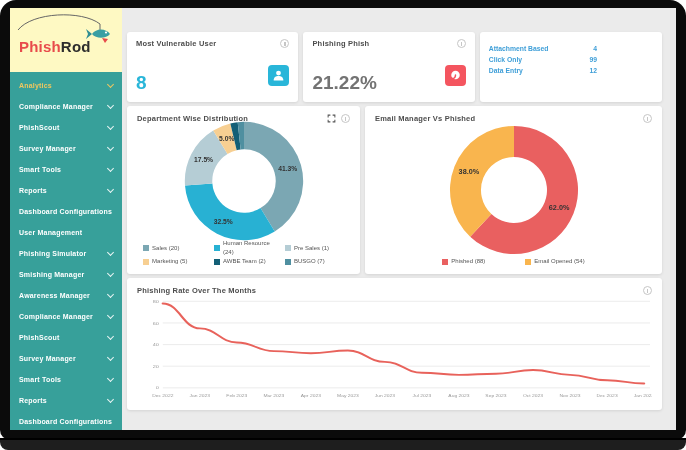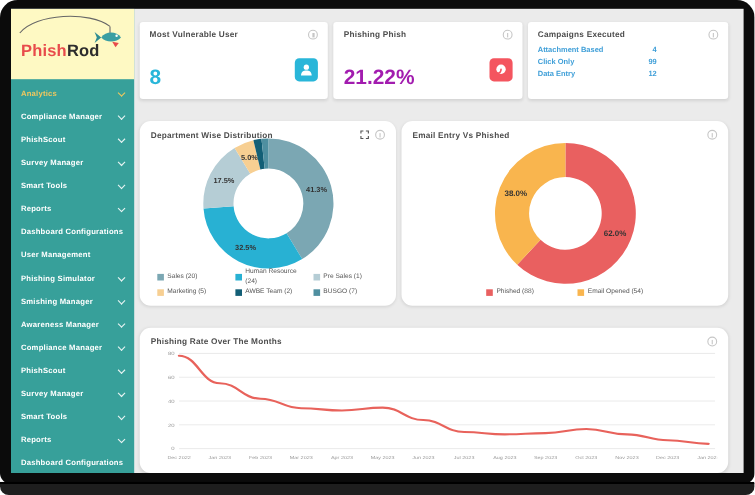--- a/index.html
+++ b/index.html
@@ -17,45 +17,45 @@
   .logo-rod{color:#2d2d2d;}
   .logo-fish{position:absolute;right:2px;top:2px;}
   .menu{flex:1;padding-top:3px;}
   .menu-item{height:21px;display:flex;align-items:center;justify-content:space-between;padding:0 9px;cursor:pointer;}
   .menu-label{font-size:7px;font-weight:700;color:#fff;letter-spacing:.2px;white-space:nowrap;}
   .menu-item.active .menu-label{color:#f0c75e;}
   .chev{width:4px;height:4px;border-right:1.3px solid #e8f4f3;border-bottom:1.3px solid #e8f4f3;transform:rotate(45deg);margin-top:-2px;flex:none;}
   .menu-item.active .chev{border-color:#f0c75e;}
 
   
-  .main{flex:1;padding:12px 14px 0 5px;display:flex;flex-direction:column;gap:20px;min-width:0;}
+  .main{flex:1;padding:24px 14px 0 5px;display:flex;flex-direction:column;gap:4px;min-width:0;}
   .card,.panel{background:#fff;border-radius:3px;box-shadow:0 1px 3px rgba(0,0,0,.10);}
   .card-head{display:flex;align-items:flex-start;justify-content:space-between;}
   .card-title{font-size:7.5px;font-weight:700;color:#4d4d4d;letter-spacing:.2px;}
   .head-icons{display:flex;align-items:center;gap:5px;}
   .info{width:9px;height:9px;border-radius:50%;border:1.5px solid #c6c6c6;box-sizing:border-box;display:inline-flex;align-items:center;justify-content:center;flex:none;cursor:pointer;}
   .info::after{content:"";width:1.5px;height:4px;background:#c6c6c6;}
 
   .top-row{display:flex;gap:5px;height:70px;flex:none;}
   .card{padding:7px 9px;box-sizing:border-box;}
   .kpi{flex:1;position:relative;}
   .kpi-value{position:absolute;left:9px;bottom:8px;font-size:19px;font-weight:700;}
   .kpi-icon{position:absolute;right:9px;bottom:16px;width:21px;height:21px;border-radius:4px;display:flex;align-items:center;justify-content:center;}
   .cyan-text{color:#29b6d9;}
-  .red-text{color:#a21caf;}
+  .red-text{color:#737373;}
   .cyan-bg{background:#29b6d9;}
   .red-bg{background:#f4555f;}
   .camp{flex:1.07;}
   .camp-rows{margin-top:4px;}
   .camp-row{display:flex;justify-content:space-between;align-items:center;height:11px;}
   .camp-label,.camp-value{font-size:6.8px;font-weight:700;color:#3f9fd8;}
   .camp-value{margin-right:56px;}
 
   .mid-row{display:flex;gap:5px;height:168px;flex:none;}
-  .panel{padding:8px 10px;box-sizing:border-box;display:flex;flex-direction:column;border-radius:10px;}
+  .panel{padding:8px 10px;box-sizing:border-box;display:flex;flex-direction:column;}
   .panel-dept{flex:0 0 233px;min-width:0;}
   .panel-email{flex:1;min-width:0;}
   .donut-wrap{flex:1;display:flex;align-items:center;justify-content:center;min-height:0;}
   .legend{display:flex;flex-wrap:wrap;justify-content:center;flex:none;}
   .legend-item{display:flex;align-items:center;gap:3px;font-size:6px;color:#555;line-height:9px;}
   .legend-grid .legend-item{width:33.3%;justify-content:flex-start;padding-left:6px;box-sizing:border-box;}
   .legend-row{gap:40px;}
   .swatch{width:6px;height:6px;flex:none;}
 
   .line-panel{height:132px;flex:none;}
@@ -180,24 +180,20 @@
             <span class="kpi-value red-text">21.22%</span>
             <span class="kpi-icon red-bg">
               <svg width="13" height="13" viewBox="0 0 14 14">
                   <circle cx="7" cy="6.4" r="4.6" fill="#fff"></circle>
                   <path d="M7,6.4 C7,9 5.4,10.6 3.4,10.2" stroke="#f4555f" stroke-width="1.6" fill="none" stroke-linecap="round"></path>
                 </svg>
             </span>
           </section>
 
           <section class="card camp">
-            <div class="card-head">
-              <span class="card-title">Campaigns Executed</span>
-              <span class="info"></span>
-            </div>
             <div class="camp-rows" id="campRows">
                 <div class="camp-row">
                   <span class="camp-label">Attachment Based</span>
                   <span class="camp-value">4</span>
                 </div>
                 <div class="camp-row">
                   <span class="camp-label">Click Only</span>
                   <span class="camp-value">99</span>
                 </div>
                 <div class="camp-row">
@@ -256,21 +252,21 @@
                 </span>
                 <span class="legend-item">
                   <span class="swatch" style="background: rgb(79, 143, 160);"></span>
                   <span>BUSGO (7)</span>
                 </span>
               </div>
           </section>
 
           <section class="panel panel-email">
             <div class="card-head">
-              <span class="card-title">Email Entry Vs Phished</span>
+              <span class="card-title">Email Manager Vs Phished</span>
               <span class="info"></span>
             </div>
             <div class="donut-wrap">
               <svg id="donut2" width="132" height="132" viewBox="0 0 200 200">
                   <path d="M100.00,3.00 A97,97 0 1 1 33.60,170.71 L65.77,136.45 A50,50 0 1 0 100.00,50.00 Z" fill="#e96060"></path>
                   <text x="168.33857171278646" y="130.55715462232382" text-anchor="middle" font-size="11" class="donut-label">62.0%</text>
                   <path d="M33.60,170.71 A97,97 0 0 1 100.00,3.00 L100.00,50.00 A50,50 0 0 0 65.77,136.45 Z" fill="#f9b54e"></path>
                   <text x="31.66142828721354" y="76.44284537767615" text-anchor="middle" font-size="11" class="donut-label">38.0%</text>
                 </svg>
             </div>

